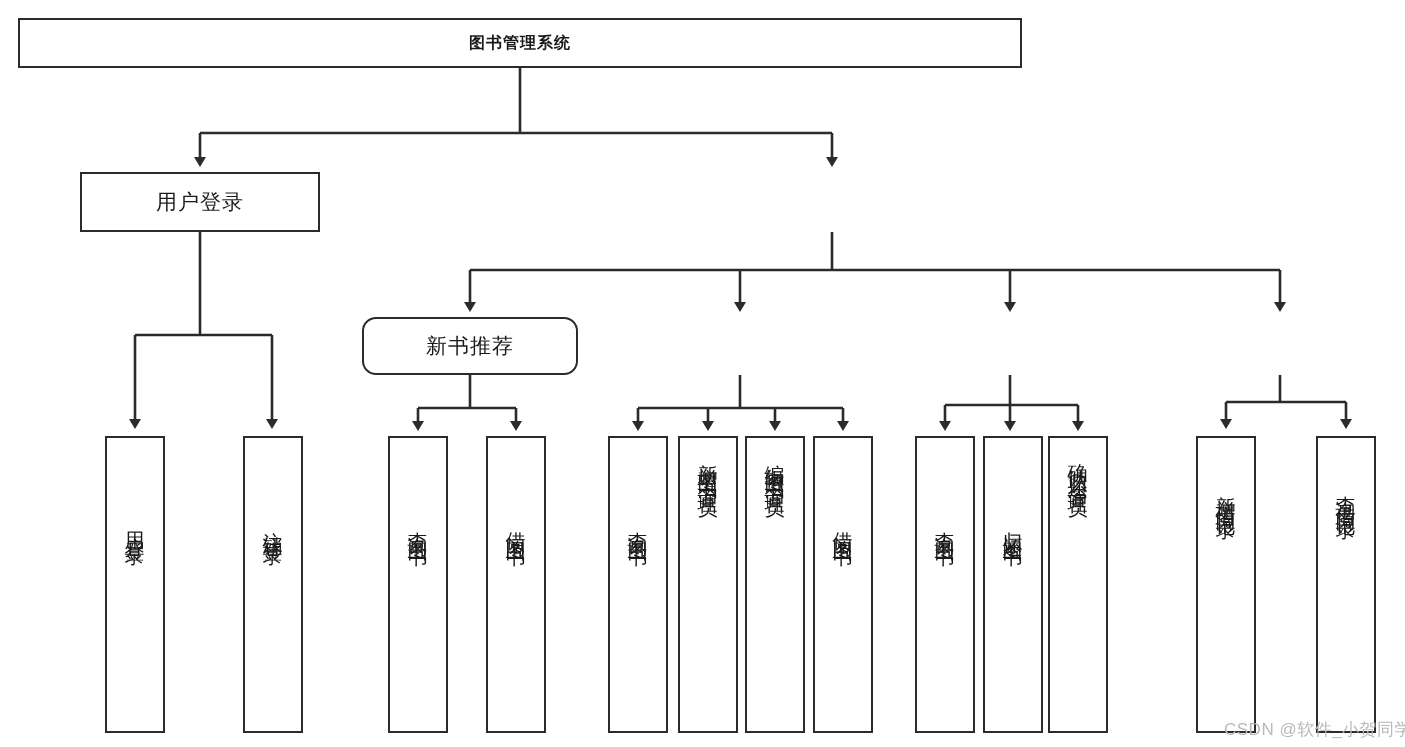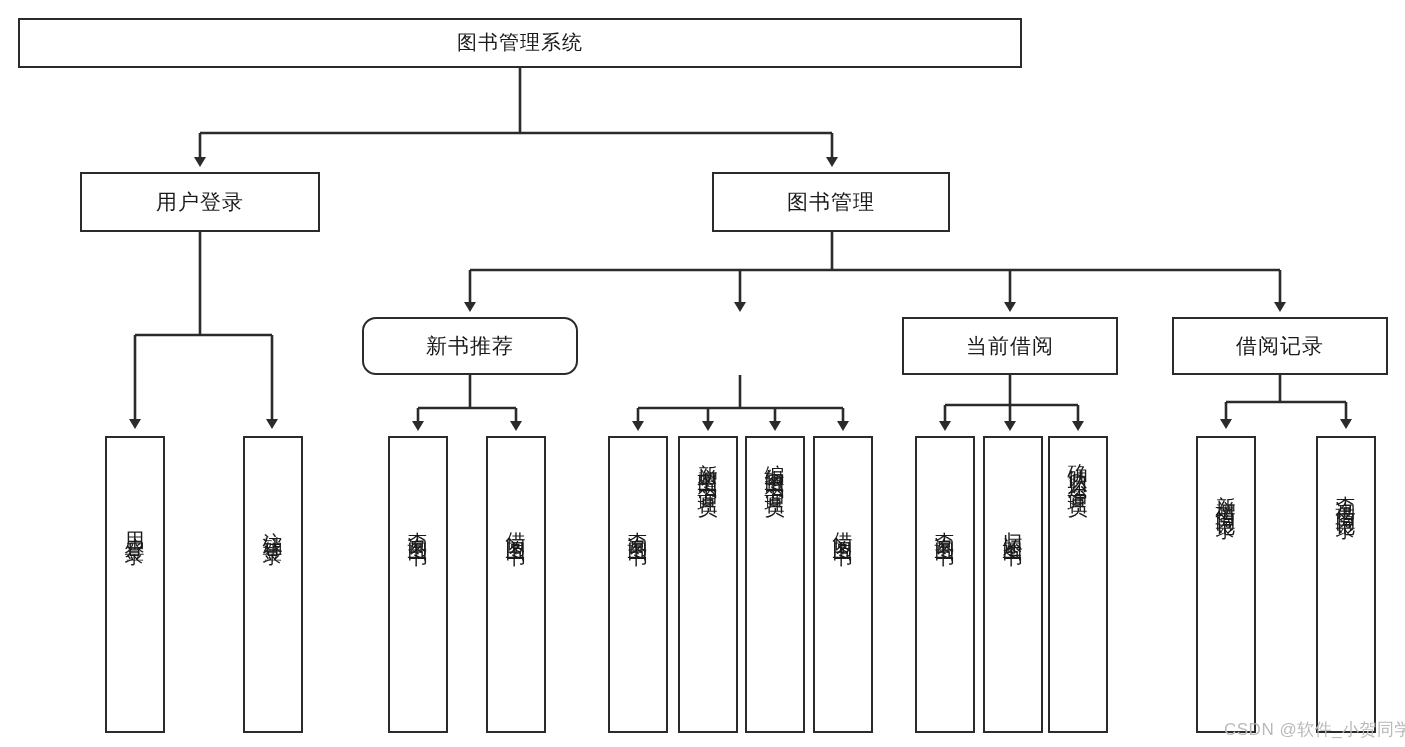--- a/index.html
+++ b/index.html
@@ -37,22 +37,23 @@
     display: block;
     text-align: center;
     line-height: 1.18;
     white-space: pre;
   }
   .node.horiz .lbl {
     font-size: 21px;
     letter-spacing: 1px;
   }
   .node.root .lbl {
-    font-size: 20px;
+    font-size: 16px;
     letter-spacing: 1px;
+    font-weight: bold;
   }
   .node.vert {
     align-items: flex-start;
     justify-content: center;
     padding-top: 0;
   }
   .node.vert .lbl {
     writing-mode: vertical-rl;
     text-orientation: upright;
     font-size: 20px;
@@ -124,32 +125,23 @@
     </g>
   </svg>
 
   <div class="node root horiz" style="left:18px; top:18px; width:1004px; height:50px;">
     <span class="lbl">图书管理系统</span>
   </div>
 
   <div class="node horiz" style="left:80px; top:172px; width:240px; height:60px;">
     <span class="lbl">用户登录</span>
   </div>
-  <div class="node horiz" style="left:712px; top:172px; width:238px; height:60px;">
-    <span class="lbl">图书管理</span>
-  </div>
 
   <div class="node horiz" style="left:362px; top:317px; width:216px; height:58px;border-radius:14px;">
     <span class="lbl">新书推荐</span>
-  </div>
-  <div class="node horiz" style="left:902px; top:317px; width:216px; height:58px;">
-    <span class="lbl">当前借阅</span>
-  </div>
-  <div class="node horiz" style="left:1172px; top:317px; width:216px; height:58px;">
-    <span class="lbl">借阅记录</span>
   </div>
 
   <div class="node vert" style="left:105px; top:436px; width:60px; height:297px; padding-top:78px;">
     <span class="lbl">用户登录</span>
   </div>
   <div class="node vert" style="left:243px; top:436px; width:60px; height:297px; padding-top:78px;">
     <span class="lbl">注销登录</span>
   </div>
   <div class="node vert" style="left:388px; top:436px; width:60px; height:297px; padding-top:78px;">
     <span class="lbl">查询图书</span>

